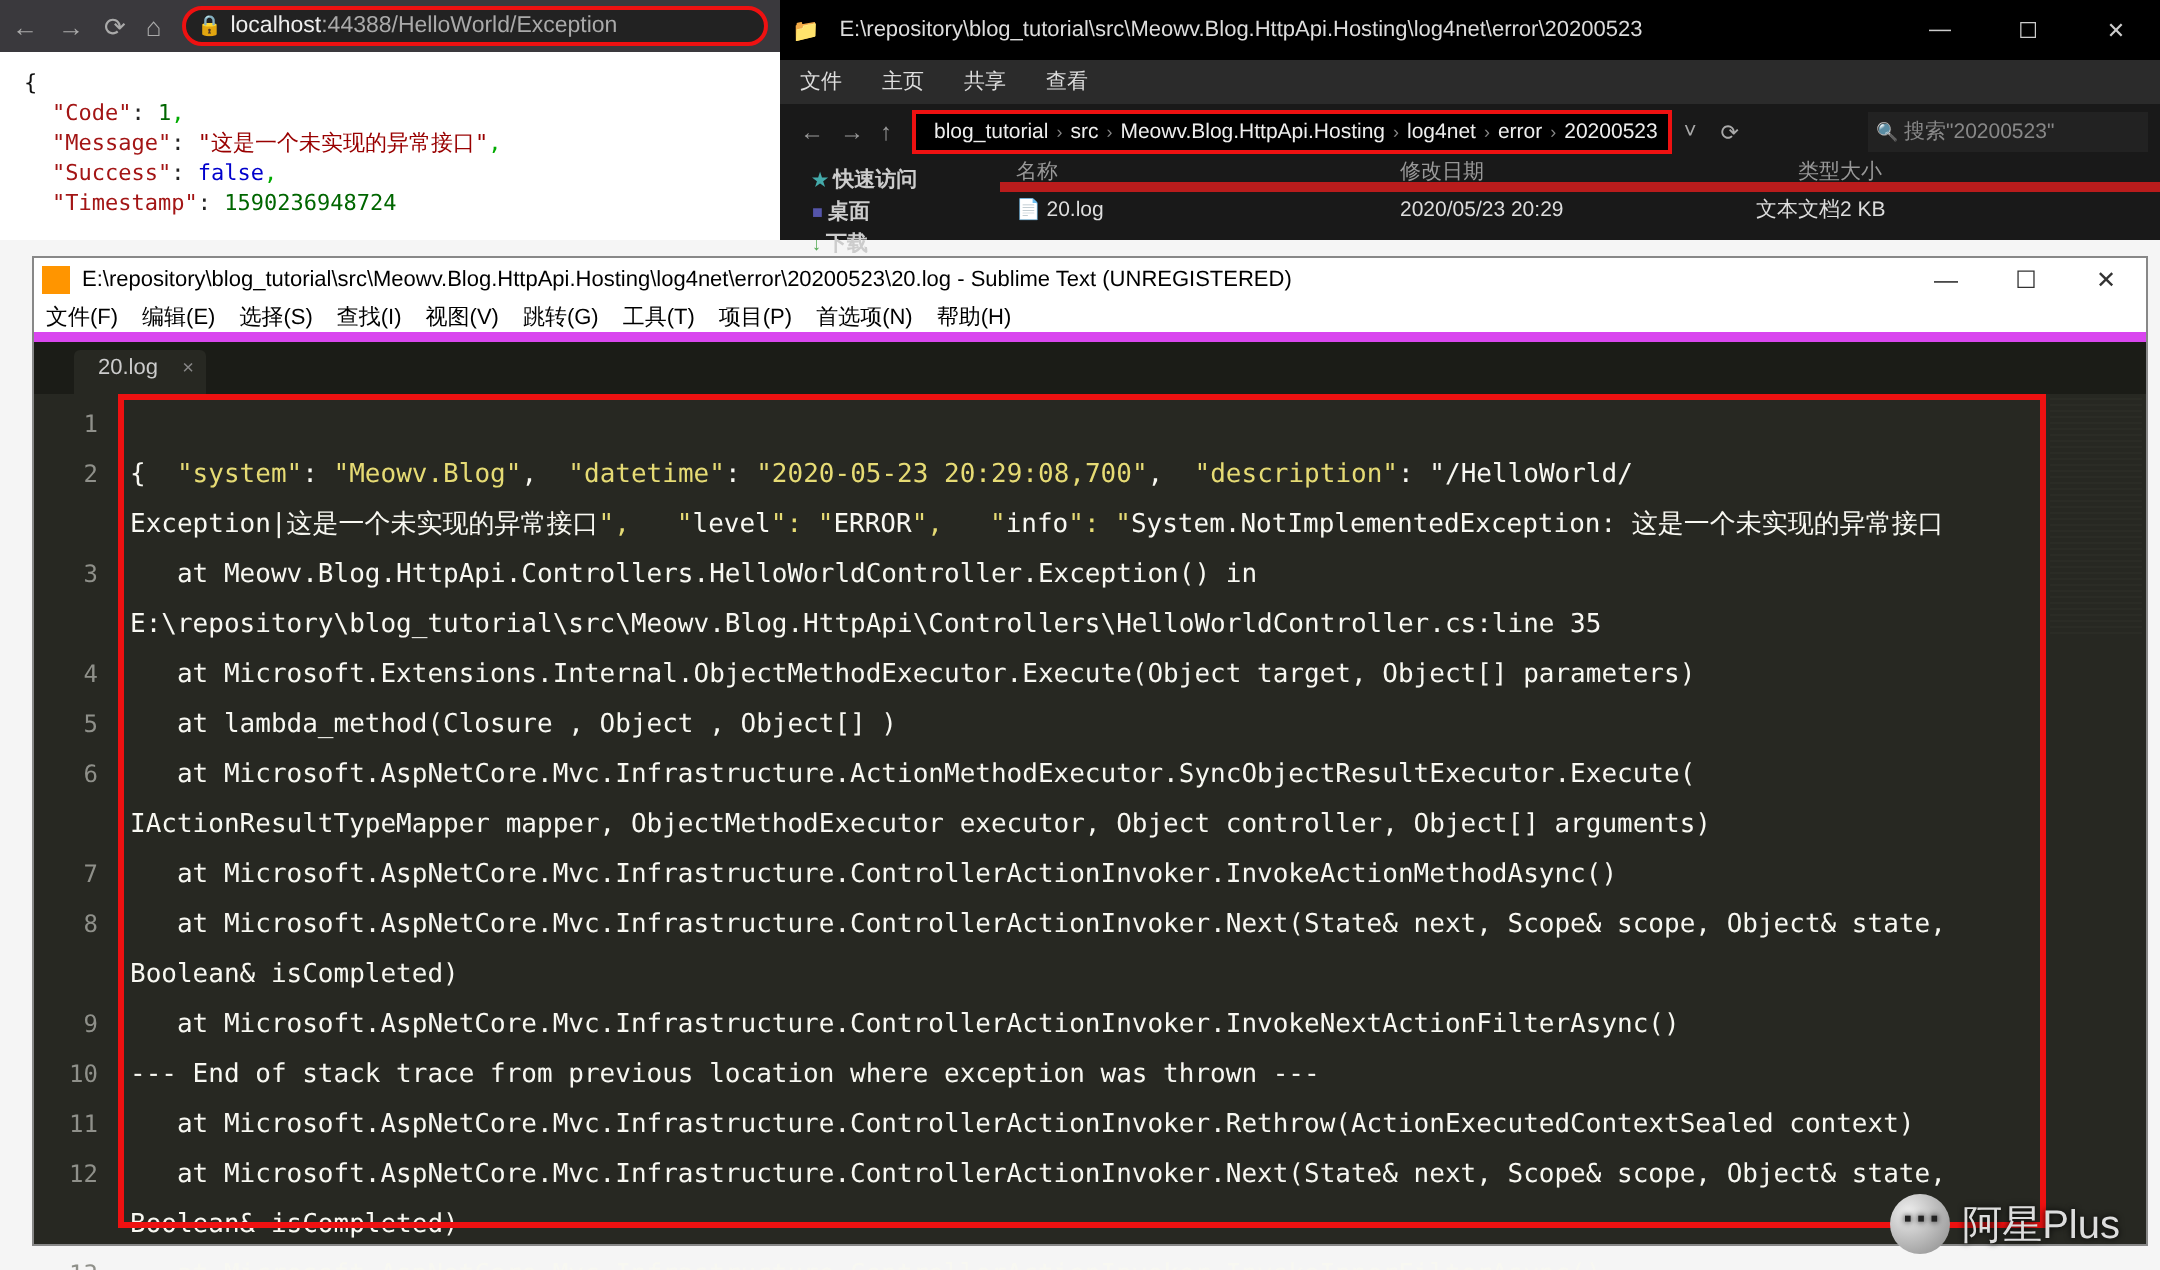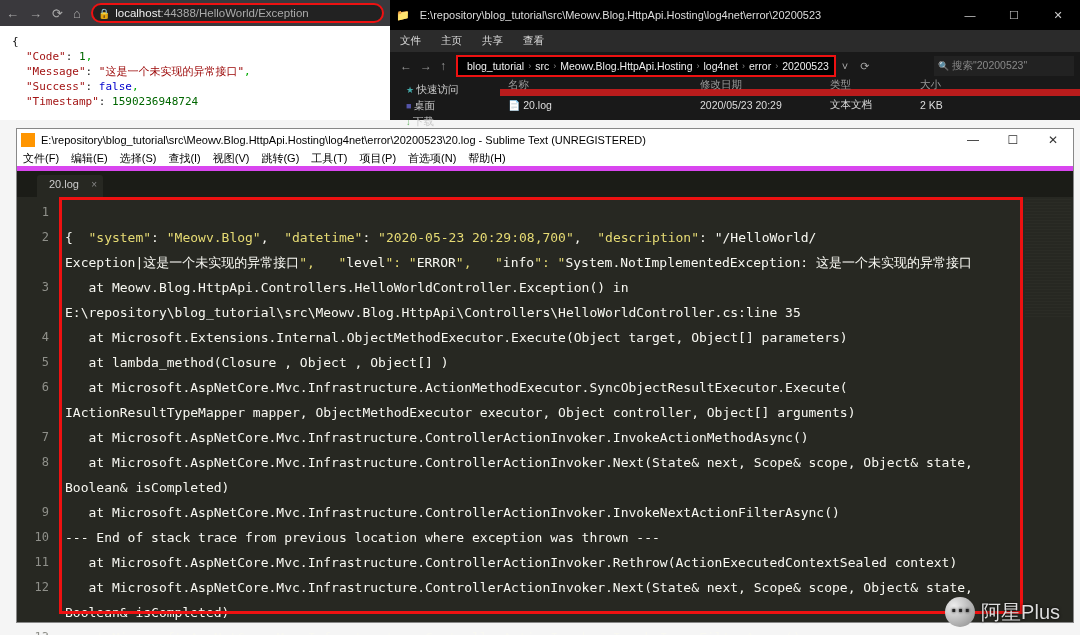--- a/index.html
+++ b/index.html
@@ -37,29 +37,29 @@
   .exp-nav { display: flex; gap: 8px; color: #999; font-size: 12px; padding: 0 4px; }
   .exp-path { display: flex; align-items: center; border: 2px solid #e11; height: 22px; margin-left: 6px; background: #000000; padding: 0 2px 0 6px; font-size: 10.5px; color: #eee; }
   .exp-path .crumb { padding: 0 3px; }
   .exp-path .sep { color: #888; font-size: 9px; padding: 0 1px; }
   .exp-refresh { color: #aaa; padding: 0 6px; }
   .exp-search { margin-left: auto; width: 140px; height: 20px; background: #222; color: #888; font-size: 10.5px; display: flex; align-items: center; padding-left: 18px; position: relative; }
   .exp-search::before { content: "🔍"; position: absolute; left: 4px; font-size: 9px; }
 
   .exp-body { display: flex; height: 40px; background: #191919; font-size: 10.5px; }
   .exp-sidebar { width: 110px; padding: 2px 4px; color: #ccc; }
-  .exp-sidebar .itm { padding: 1px 2px 1px 12px; }
+  .exp-sidebar .itm { padding: 1px 2px 1px 12px; font-weight: bold; }
   .exp-sidebar .star::before { content: "★ "; color: #4aa; font-size: 9px; }
   .exp-sidebar .desk::before { content: "■ "; color: #55a; font-size: 9px; }
   .exp-sidebar .dl::before { content: "↓ "; color: #5a5; font-size: 9px; }
   .exp-content { flex: 1; }
-  .exp-cols { display: flex; color: #999; font-size: 10.5px; border-bottom: 7px solid #b91c1c; height: 16px; align-items: center; }
+  .exp-cols { display: flex; color: #999; font-size: 10.5px; border-bottom: 5px solid #b91c1c; height: 16px; align-items: center; }
   .col-name { width: 200px; padding-left: 8px; }
   .col-date { width: 130px; }
-  .col-type { width: 90px; }
+  .col-type { width: 90px; text-align: right; }
   .col-size { width: 60px; }
   .exp-file-row { display: flex; color: #ddd; font-size: 10.5px; height: 18px; align-items: center; }
   .exp-file-row .fname { width: 200px; padding-left: 8px; }
   .exp-file-row .fname::before { content: "📄 "; font-size: 10px; }
 
   
   .sublime { position: absolute; left: 16px; top: 128px; width: 1058px; height: 495px; background: #272822; border: 1px solid #888; }
   .sub-title { height: 22px; background: #fff; color: #000; display: flex; align-items: center; font-size: 11px; padding-left: 4px; }
   .sub-title .sicon { width: 14px; height: 14px; background: #ff9500; margin-right: 6px; display: inline-block; }
   .sub-title .ttl { flex: 1; }

